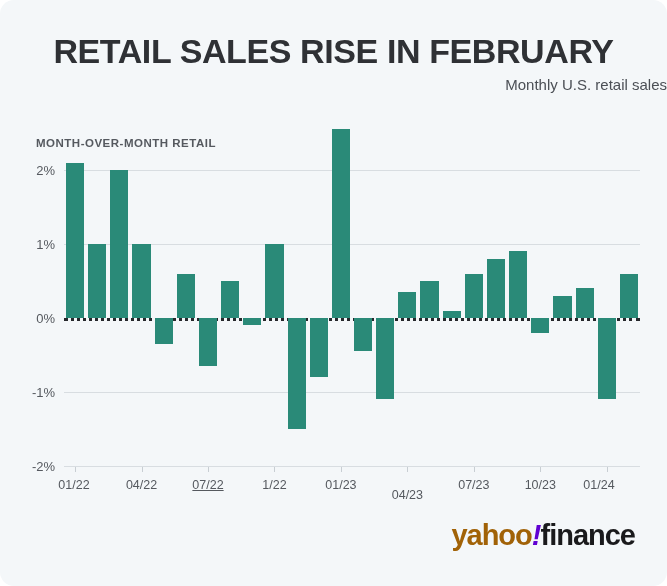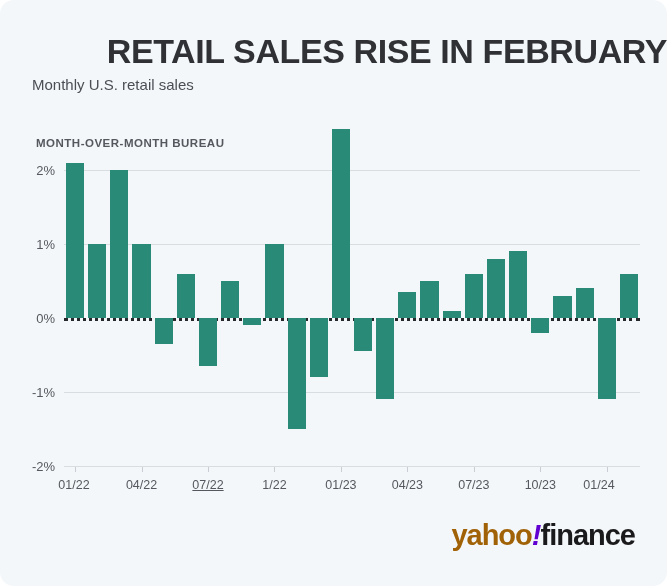--- a/index.html
+++ b/index.html
@@ -10,27 +10,27 @@
   }
   #card {
     position: relative;
     width: 667px; height: 586px;
     background: #f4f7f9;
     border-radius: 14px;
     overflow: hidden;
   }
   #title {
     position: absolute; left: 0; top: 32px; width: 667px;
-    text-align: right;
+    text-align: center;
     font-size: 34px; font-weight: 700; letter-spacing: -0.4px;
     color: #2f3135;
   }
   #subtitle {
     position: absolute; left: 0; top: 76px; width: 667px;
-    text-align: left;
+    text-align: right;
     font-size: 15px; font-weight: 400; color: #4b4f55; padding-left: 32px;
   }
   #axis-label {
     position: absolute; left: 36px; top: 137px;
     font-size: 11.5px; font-weight: 700; letter-spacing: 0.5px;
     color: #55595f;
   }
   #plot {
     position: absolute;
     left: 64px; top: 170px;
@@ -74,21 +74,21 @@
   #logo .bang { color: #6001d2; font-style: italic; }
   #logo .fin { color: #1a1a1c; }
 </style>
 </head>
 <body>
 
 <div id="card">
 
   <div id="title">RETAIL SALES RISE IN FEBRUARY</div>
   <div id="subtitle">Monthly U.S. retail sales</div>
-  <div id="axis-label">MONTH-OVER-MONTH BUREAU</div>
+  <div id="axis-label">MONTH-OVER-MONTH RETAIL</div>
 
   <div id="plot">
       <div class="gridline" style="top: 0px;"></div>
       <div class="ytick" style="top: 0px;">2%</div>
       <div class="gridline" style="top: 74px;"></div>
       <div class="ytick" style="top: 74px;">1%</div>
       <div class="gridline zero" style="top: 148px;"></div>
       <div class="ytick" style="top: 148px;">0%</div>
       <div class="gridline" style="top: 222px;"></div>
       <div class="ytick" style="top: 222px;">-1%</div>
@@ -124,21 +124,21 @@
       <div class="xtick" style="left: 10px; top: 308px;">01/22</div>
       <div class="tickmark" style="left: 77.5385px; top: 296px;"></div>
       <div class="xtick" style="left: 77.5385px; top: 308px;">04/22</div>
       <div class="tickmark" style="left: 144px; top: 296px;"></div>
       <div class="xtick" style="left: 144px; top: 308px; text-decoration: underline;">07/22</div>
       <div class="tickmark" style="left: 210.462px; top: 296px;"></div>
       <div class="xtick" style="left: 210.462px; top: 308px;">1/22</div>
       <div class="tickmark" style="left: 276.923px; top: 296px;"></div>
       <div class="xtick" style="left: 276.923px; top: 308px;">01/23</div>
       <div class="tickmark" style="left: 343.385px; top: 296px;"></div>
-      <div class="xtick" style="left: 343.385px; top: 308px;">04/23</div>
+      <div class="xtick" style="left: 343.385px; top: 318px;">04/23</div>
       <div class="tickmark" style="left: 409.846px; top: 296px;"></div>
       <div class="xtick" style="left: 409.846px; top: 308px;">07/23</div>
       <div class="tickmark" style="left: 476.308px; top: 296px;"></div>
       <div class="xtick" style="left: 476.308px; top: 308px;">10/23</div>
       <div class="tickmark" style="left: 542.769px; top: 296px;"></div>
       <div class="xtick" style="left: 535px; top: 308px; text-align: right;">01/24</div>
       <div class="gridline" style="top: 296px;"></div>
     </div>
 
 

